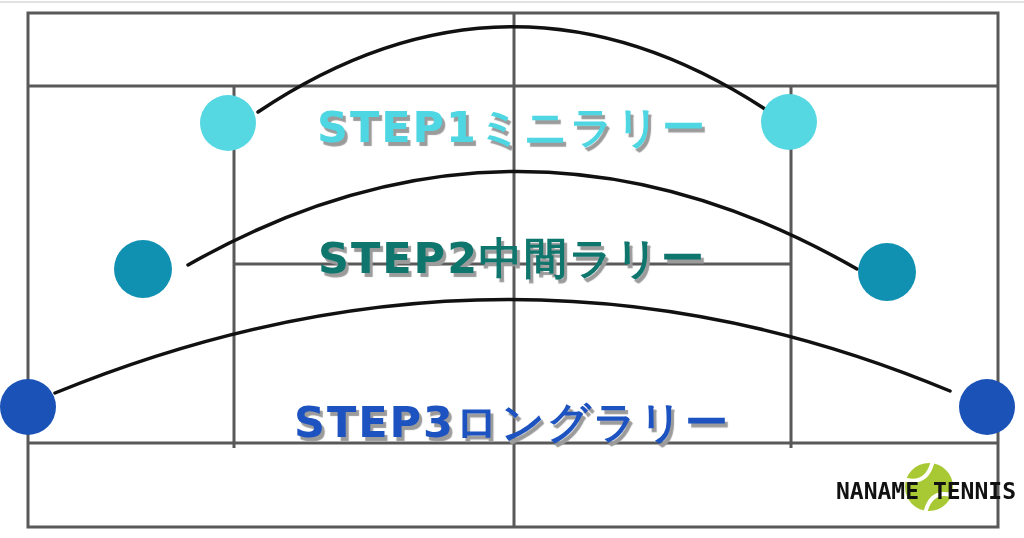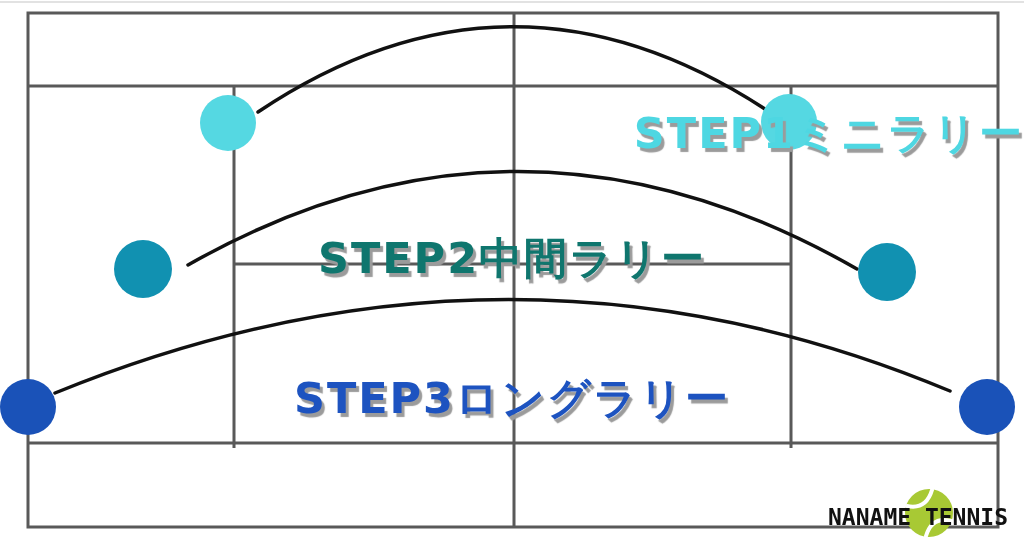--- a/index.html
+++ b/index.html
@@ -8,25 +8,25 @@
     background:#ffffff;font-family:"DejaVu Sans",sans-serif;
   }
   .stage{position:absolute;inset:0;}
   svg.court{position:absolute;left:0;top:0;}
   .step-label{
     position:absolute;left:0;width:1024px;text-align:center;
     font-weight:bold;font-size:43px;line-height:54px;letter-spacing:2px;
     text-shadow:3px 4px 1px #9b9b9b;
     white-space:nowrap;pointer-events:none;
   }
-  .label-step1{top:106px;text-align:right;}
+  .label-step1{top:100px;}
   .label-step2{top:231px;}
   .label-step3{top:371px;}
   .logo{
-    position:absolute;left:828px;top:501px;width:196px;height:34px;
+    position:absolute;left:828px;top:475px;width:196px;height:34px;text-align:center;
   }
   .logo-text{
     position:absolute;left:0;top:2px;width:196px;
     font-family:"DejaVu Sans Mono",monospace;font-weight:bold;
     font-size:23px;line-height:28px;color:#111111;letter-spacing:0px;
     white-space:nowrap;
   }
   .ball-wrap{position:absolute;left:76px;top:-13px;width:50px;height:50px;}
 </style>
 </head>
@@ -53,21 +53,21 @@
     <circle cx="228" cy="123" r="28" style="fill: rgb(85, 216, 226);"></circle>
     <circle cx="789" cy="122" r="28" style="fill: rgb(85, 216, 226);"></circle>
     <circle cx="143" cy="269" r="29" style="fill: rgb(17, 145, 177);"></circle>
     <circle cx="887" cy="272" r="29" style="fill: rgb(17, 145, 177);"></circle>
     <circle cx="28" cy="407" r="28" style="fill: rgb(26, 82, 184);"></circle>
     <circle cx="987" cy="407" r="28" style="fill: rgb(26, 82, 184);"></circle>
   </svg>
 
   <div class="step-label label-step1" style="color: rgb(78, 215, 226);">STEP1ミニラリー</div>
   <div class="step-label label-step2" style="color: #0f766e;">STEP2中間ラリー</div>
-  <div class="step-label label-step3" style="color: rgb(29, 83, 192);">STEP3ロングラリー</div>
+  <div class="step-label label-step3" style="color: rgb(29, 83, 192); margin-top: 24px;">STEP3ロングラリー</div>
 
   <div class="logo">
     <div class="ball-wrap">
       <svg width="50" height="50" viewBox="0 0 50 50">
         <circle cx="25" cy="25" r="24" style="fill: rgb(168, 201, 52);"></circle>
         <path d="M 3 18 Q 22 22 28 2" fill="none" stroke="#ffffff" stroke-width="4" stroke-linecap="round"></path>
         <path d="M 47 33 Q 28 28 22 48" fill="none" stroke="#ffffff" stroke-width="4" stroke-linecap="round"></path>
       </svg>
     </div>
     <div class="logo-text" style="color: rgb(17, 17, 17);">NANAME TENNIS</div>

